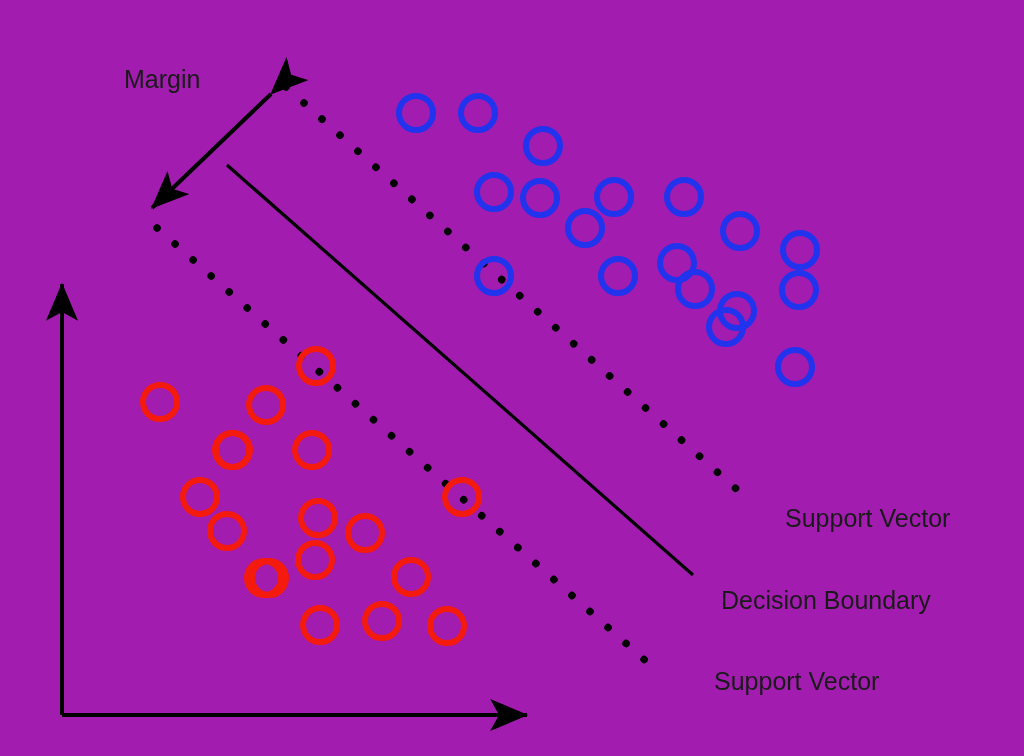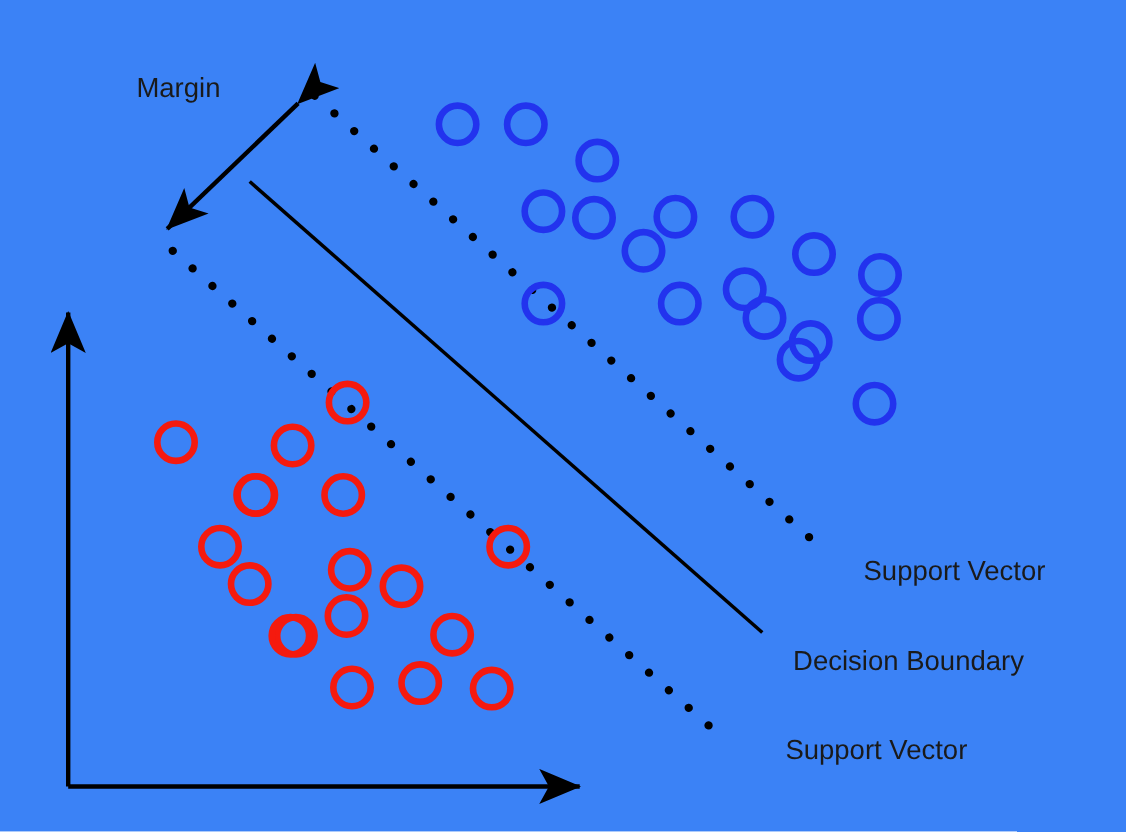--- a/index.html
+++ b/index.html
@@ -11,21 +11,21 @@
   body {
     font-family: "Liberation Sans", sans-serif;
     width: 1024px;
     height: 756px;
     overflow: hidden;
   }
   #stage {
     position: relative;
     width: 1024px;
     height: 756px;
-    background: #3b82f6;
+    background: #a21caf;
   }
   #svm-svg {
     position: absolute;
     top: 0;
     left: 0;
     width: 1024px;
     height: 756px;
     display: block;
   }
   .diagram-label {

